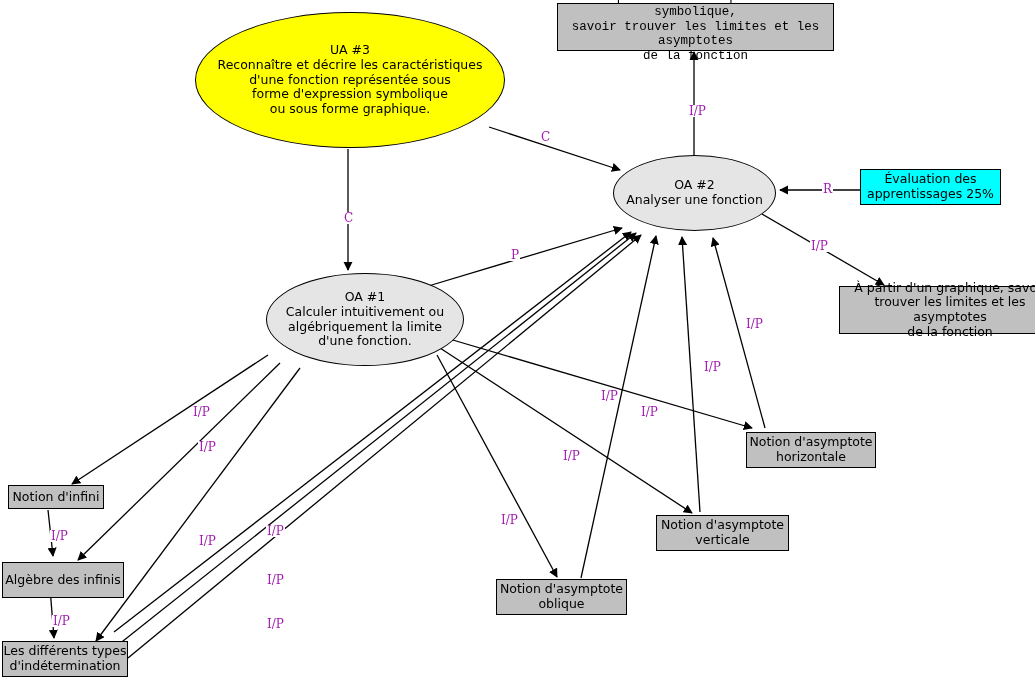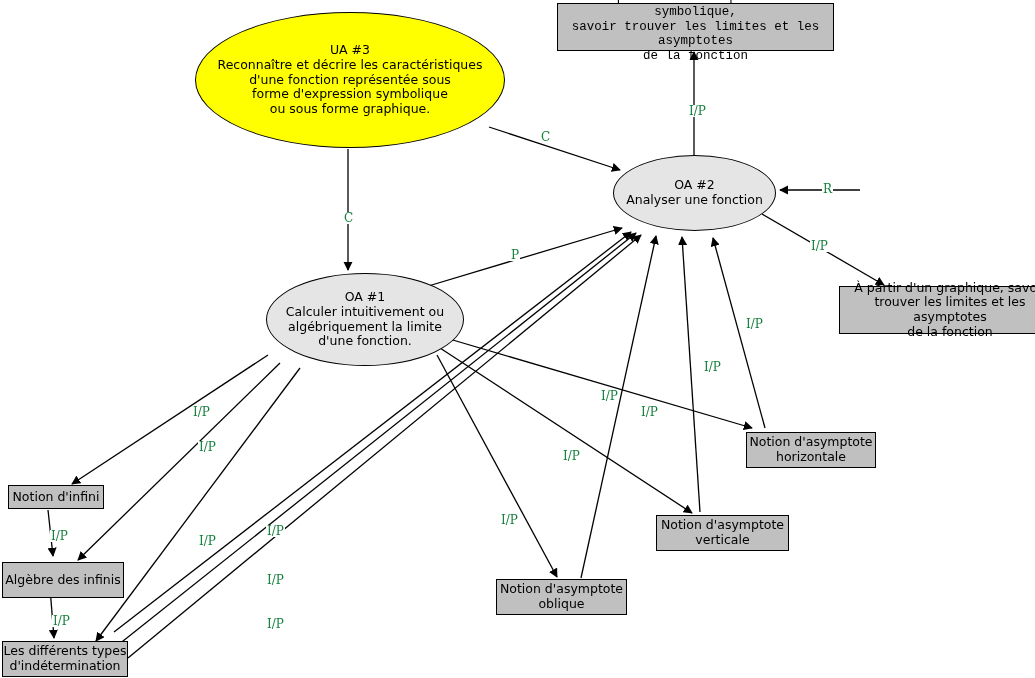--- a/index.html
+++ b/index.html
@@ -53,21 +53,21 @@
   .ua-ellipse {
     background: #ffff00;
   }
   .oa-ellipse {
     background: #e5e5e5;
   }
   .edge-label {
     position: absolute;
     font-family: "DejaVu Serif", serif;
     font-size: 12px;
-    color: #15803d;
+    color: #a21caf;
     background: #ffffff;
     padding: 0 1px;
     white-space: nowrap;
     line-height: 1;
   }
 </style>
 </head>
 <body>
 
 <div id="canvas">
@@ -145,20 +145,24 @@
 savoir trouver les limites et les asymptotes
 de la fonction</span>
   </div>
 
   <div class="node rect-node" style="left:839px; top:286px; width:222px; height:48px;">
     <span>À partir d'un graphique, savoir
 trouver les limites et les asymptotes
 de la fonction</span>
   </div>
 
+  <div class="node cyan-node" style="left:860px; top:169px; width:141px; height:36px;">
+    <span>Évaluation des
+apprentissages 25%</span>
+  </div>
 
   <div class="node rect-node" style="left:2px; top:485px; width:96px; height:24px;margin-left:6px;">
     <span>Notion d'infini</span>
   </div>
 
   <div class="node rect-node" style="left:2px; top:562px; width:122px; height:36px;">
     <span>Algèbre des infinis</span>
   </div>
 
   <div class="node rect-node" style="left:2px; top:641px; width:126px; height:36px;justify-content:center;">

